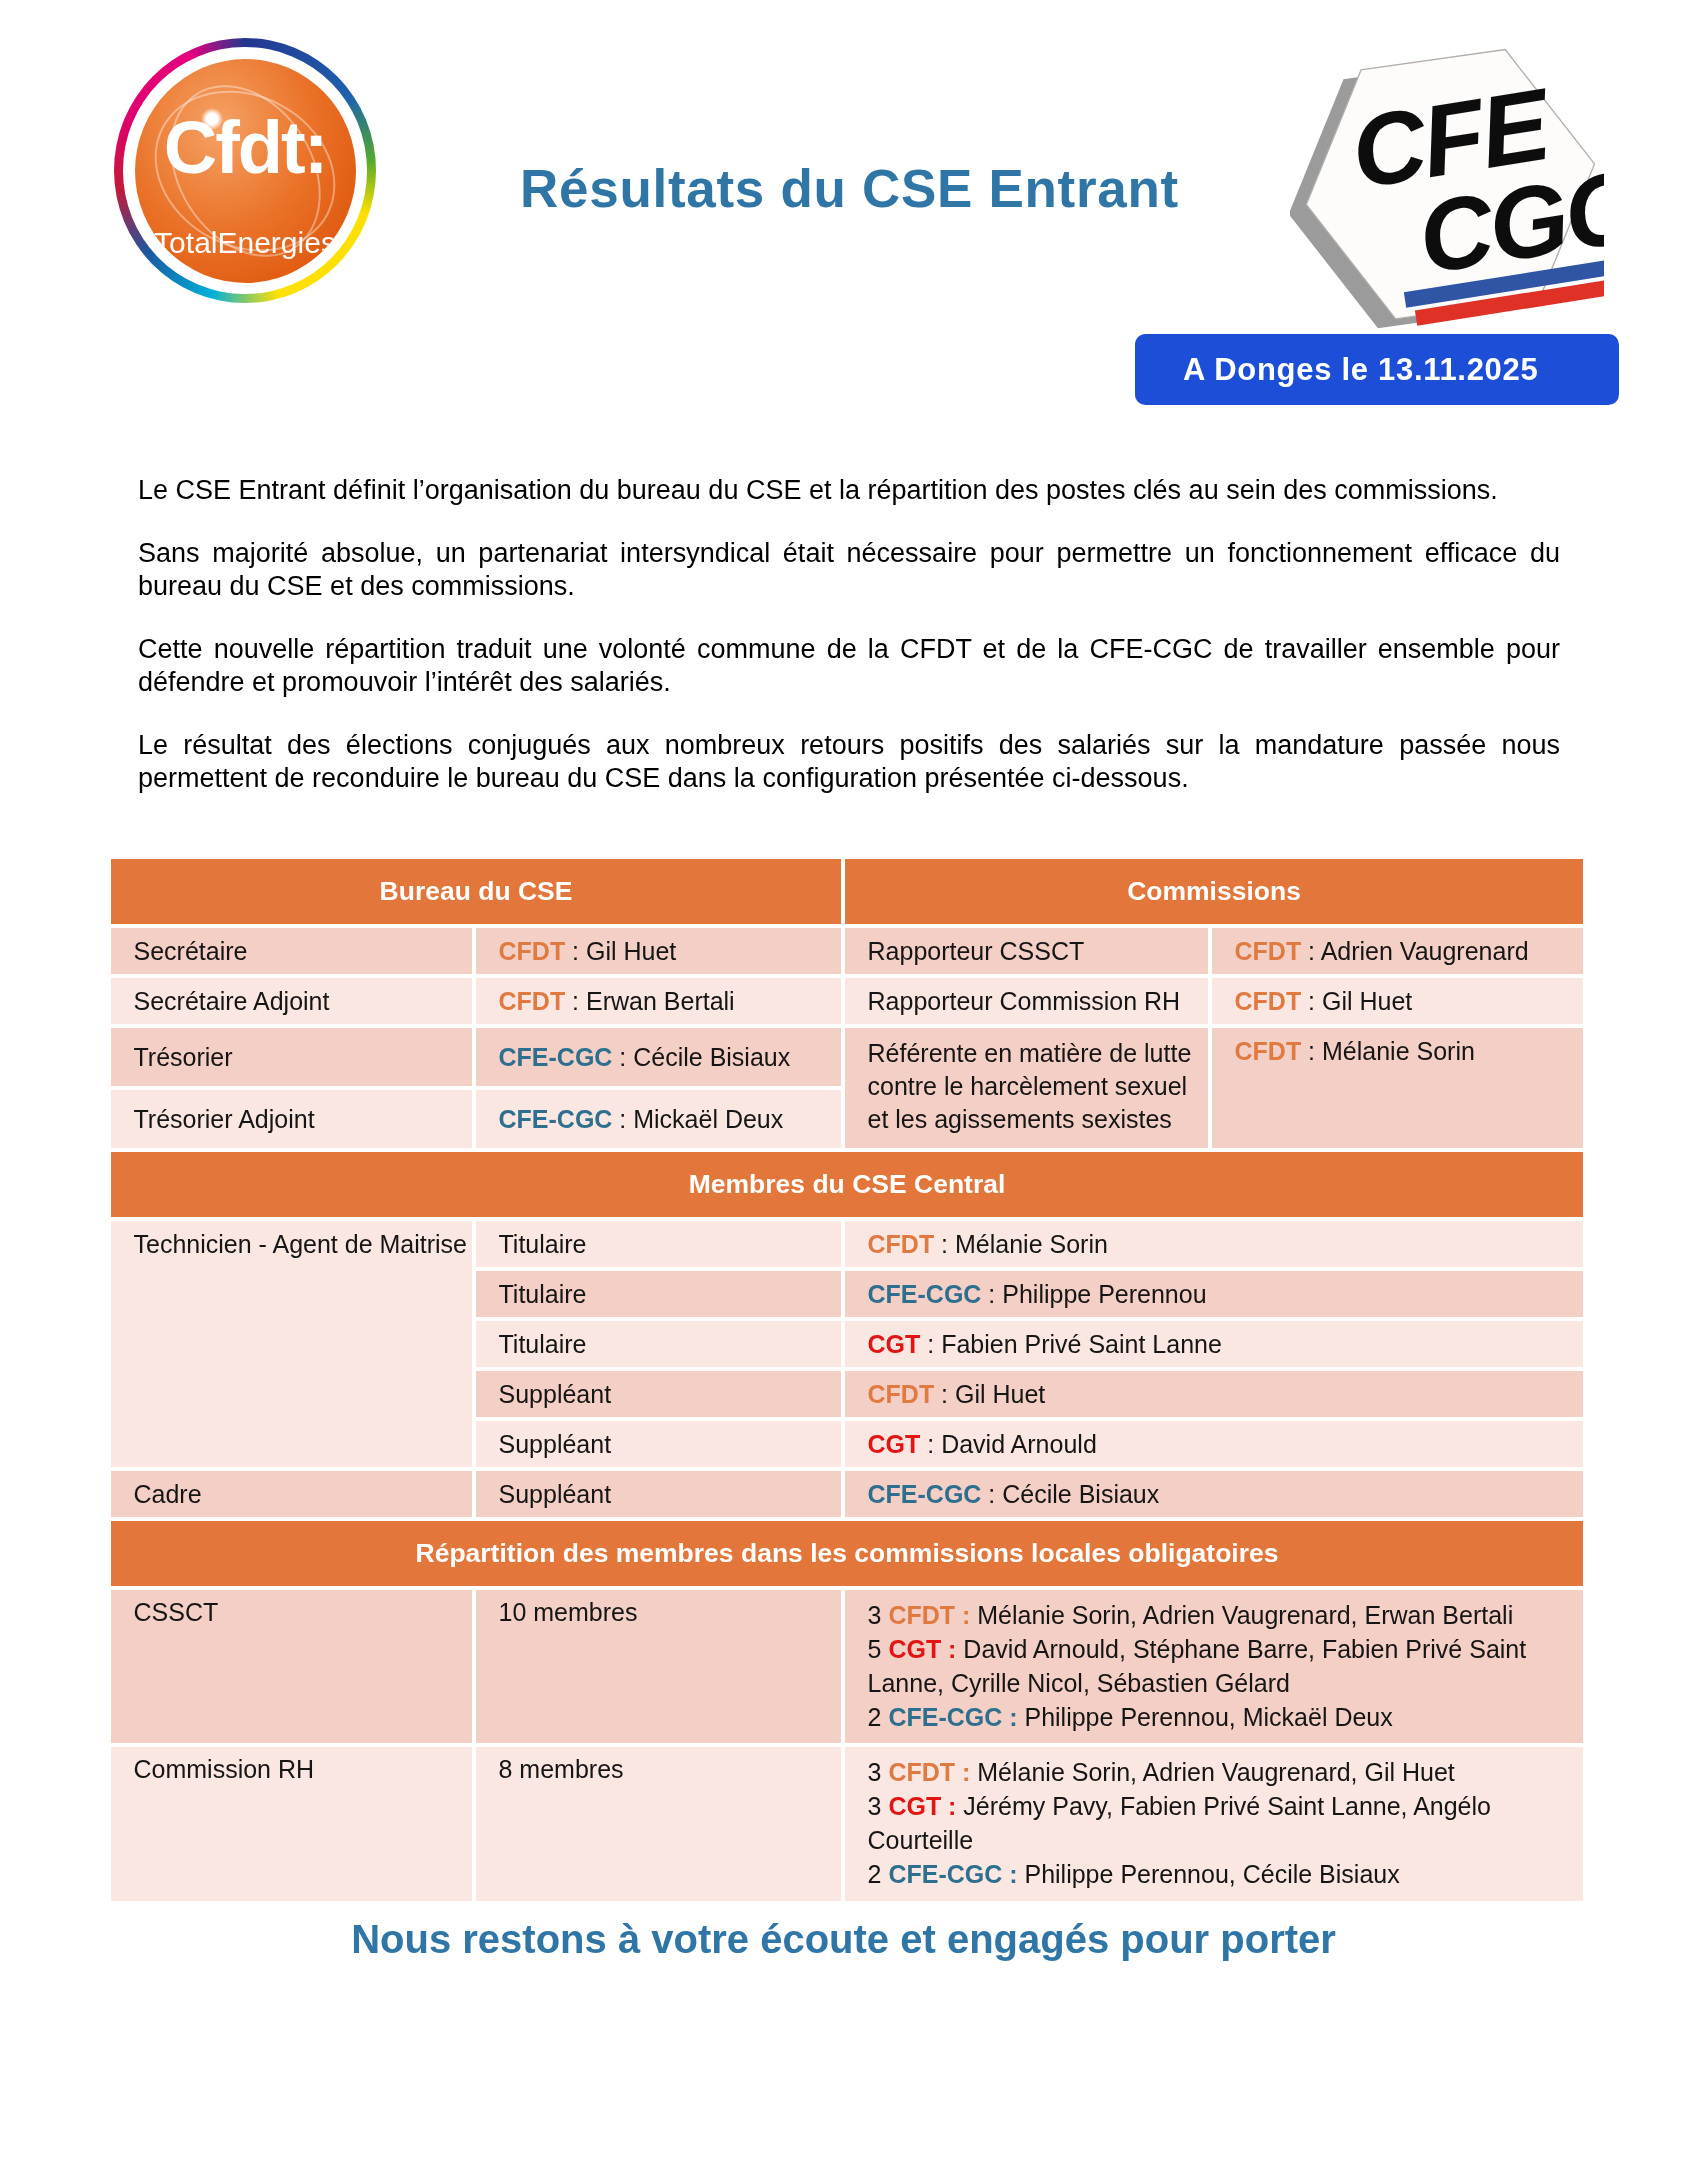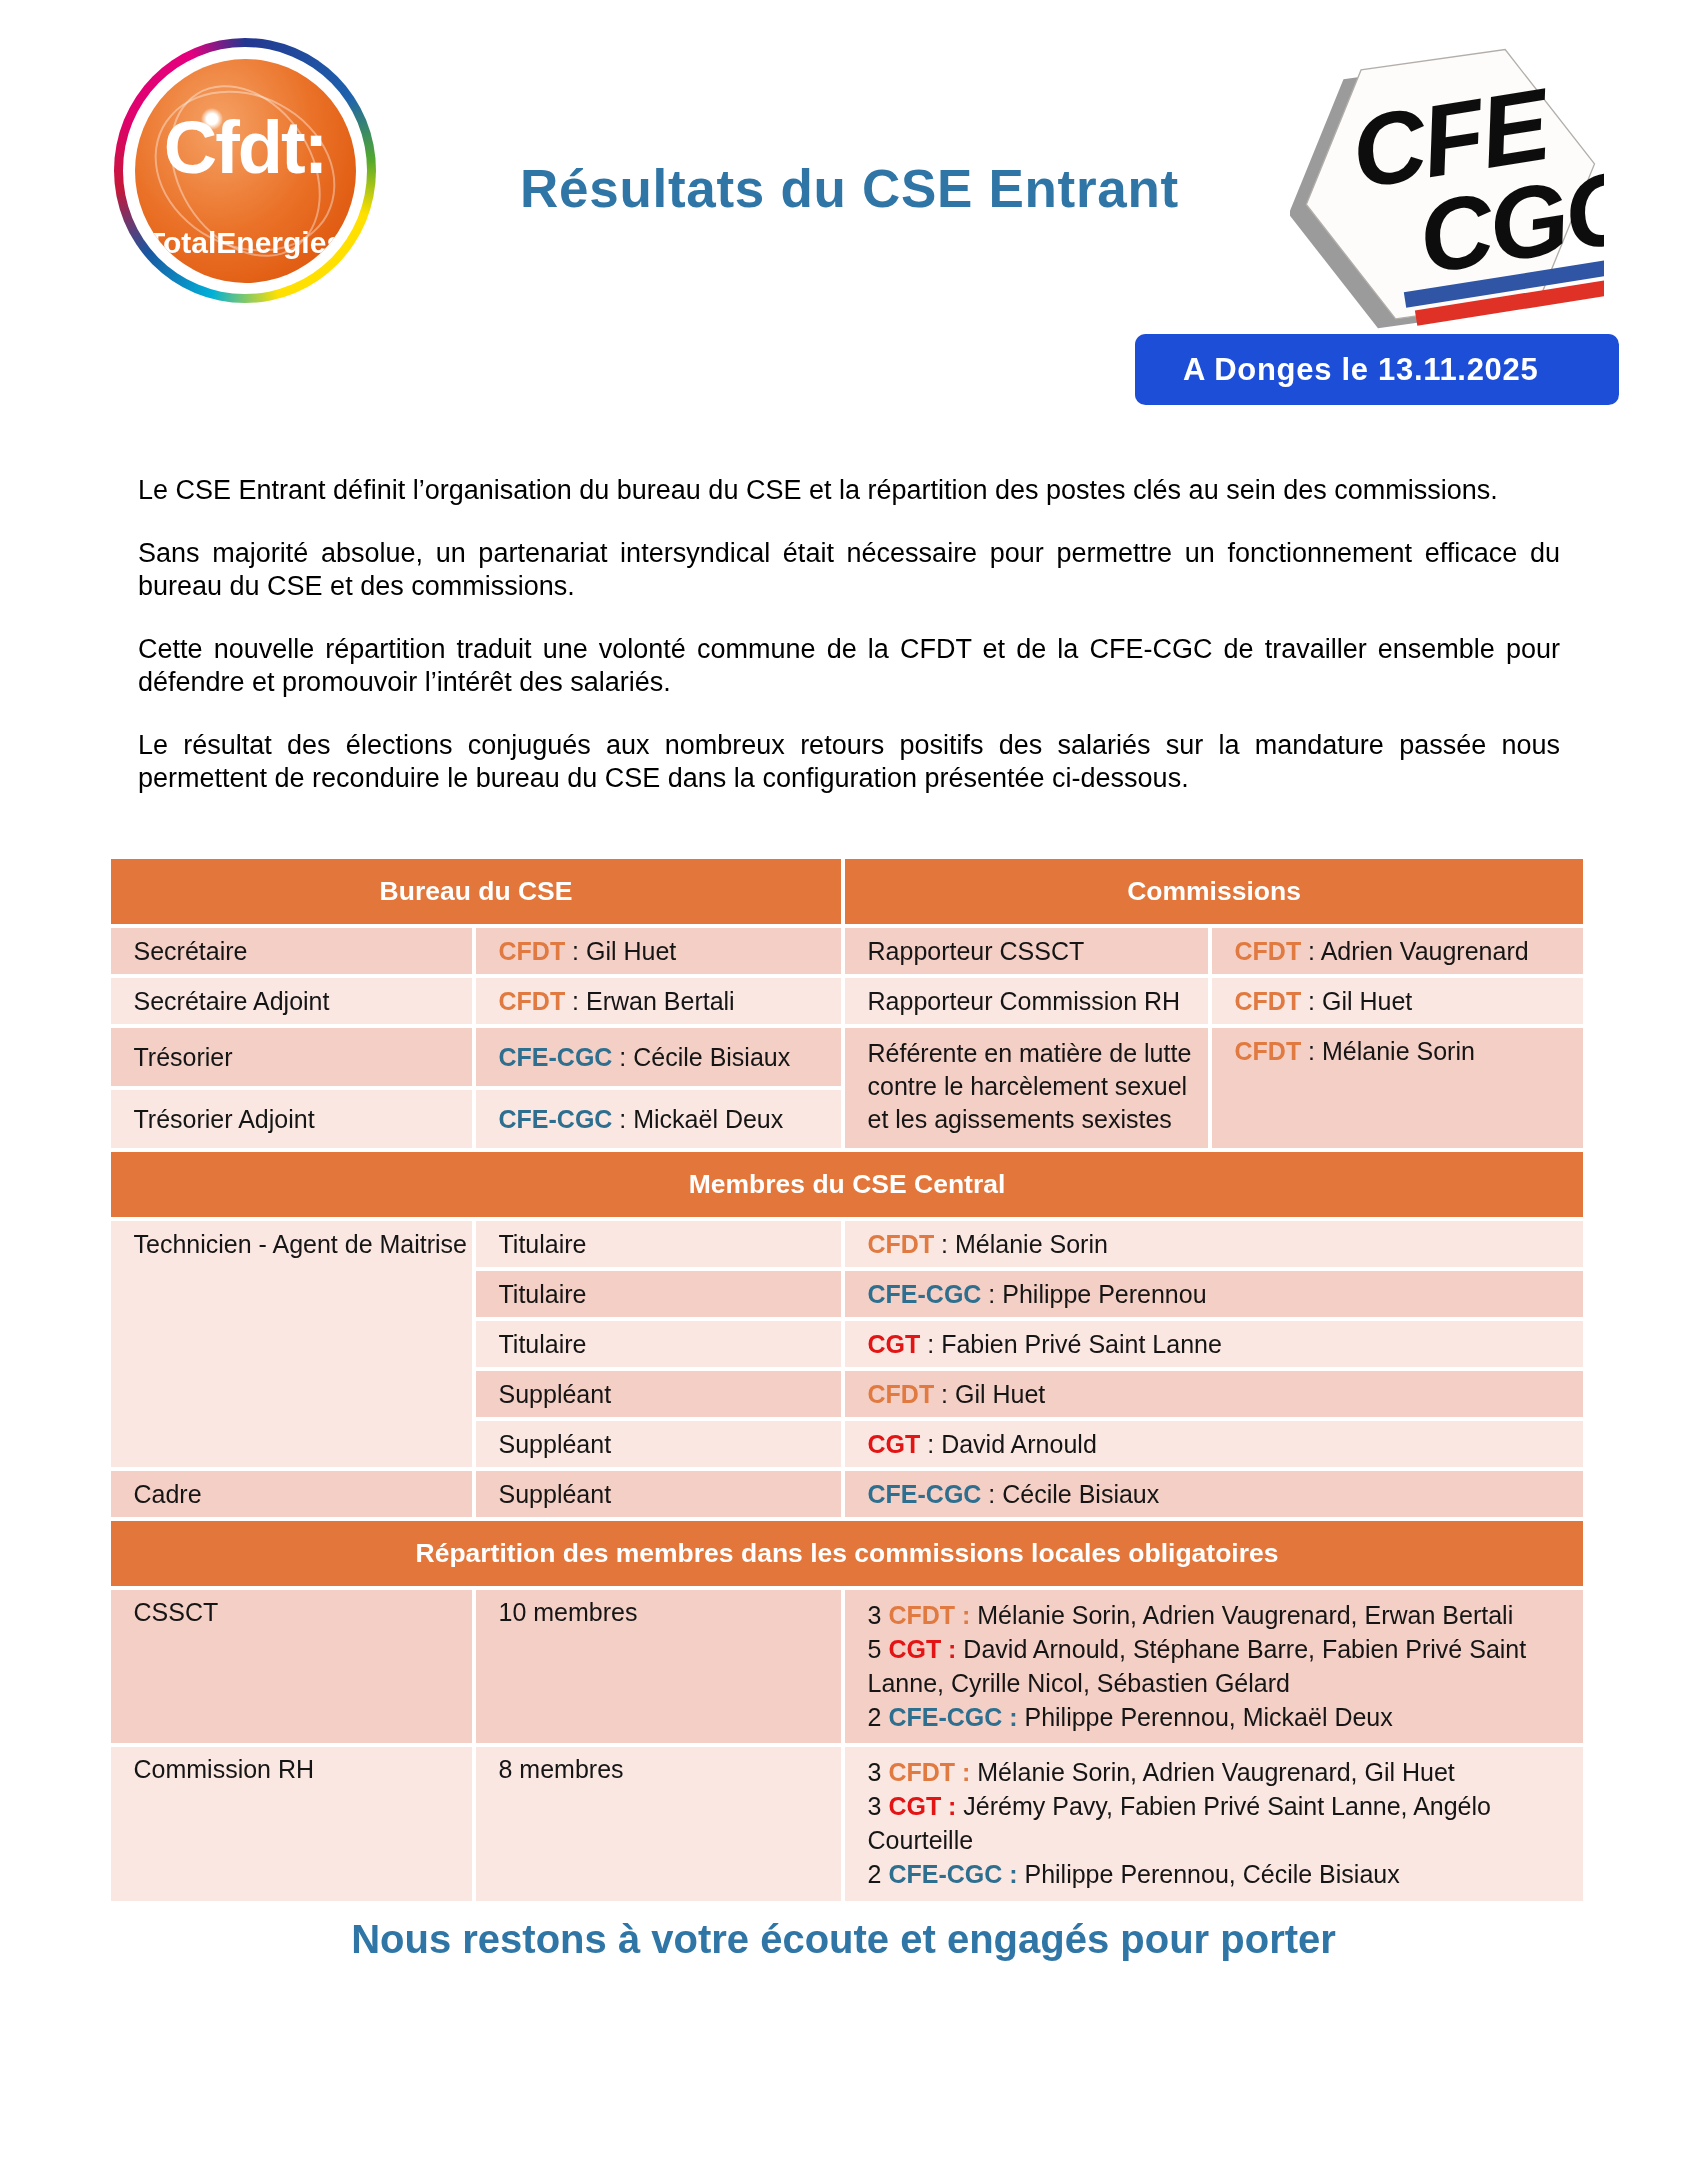--- a/index.html
+++ b/index.html
@@ -17,21 +17,21 @@
   .cfdt-logo .core { position:absolute; inset:20.5px; border-radius:50%;
     background:radial-gradient(ellipse at 38% 30%, #f5a266 0%, #ea7228 48%, #e05c12 78%, #d5530e 100%);
     display:flex; flex-direction:column; align-items:center; justify-content:center; overflow:hidden;gap:31px; }
   .orbit { position:absolute; border:2px solid rgba(255,255,255,0.38); border-radius:50%; }
   .orbit.o1 { inset:36px 16.5px; transform:rotate(28deg); }
   .orbit.o2 { inset:20px 43px; transform:rotate(-32deg); }
   .sparkle { position:absolute; left:30%; top:22%; width:22.5px; height:22.5px; border-radius:50%;
     background:radial-gradient(circle,#ffffff 0 35%, rgba(255,255,255,0) 72%); }
   .cfdt-name { font-size:74px; font-weight:bold; color:#ffffff; line-height:1;
     letter-spacing:-2px; margin-top:30px; z-index:2; }
-  .cfdt-org { font-size:30px; font-weight:bold; color:#ffffff; margin-top:10.6px; z-index:2; }
+  .cfdt-org { font-size:30px; font-weight:normal; color:#ffffff; margin-top:10.6px; z-index:2; }
 
   
   .doc-title { position:absolute; top:152px; left:0; width:100%; margin:6px; text-align:center;
     font-size:53px; font-weight:bold; color:#2F76A6; letter-spacing:0.7px; }
 
   
   .cfecgc-logo { position:absolute; left:1290px; top:32px; width:314px; height:318px; }
 
   
   .badge { position:absolute; left:1135px; top:334px; width:484px; height:71px;

